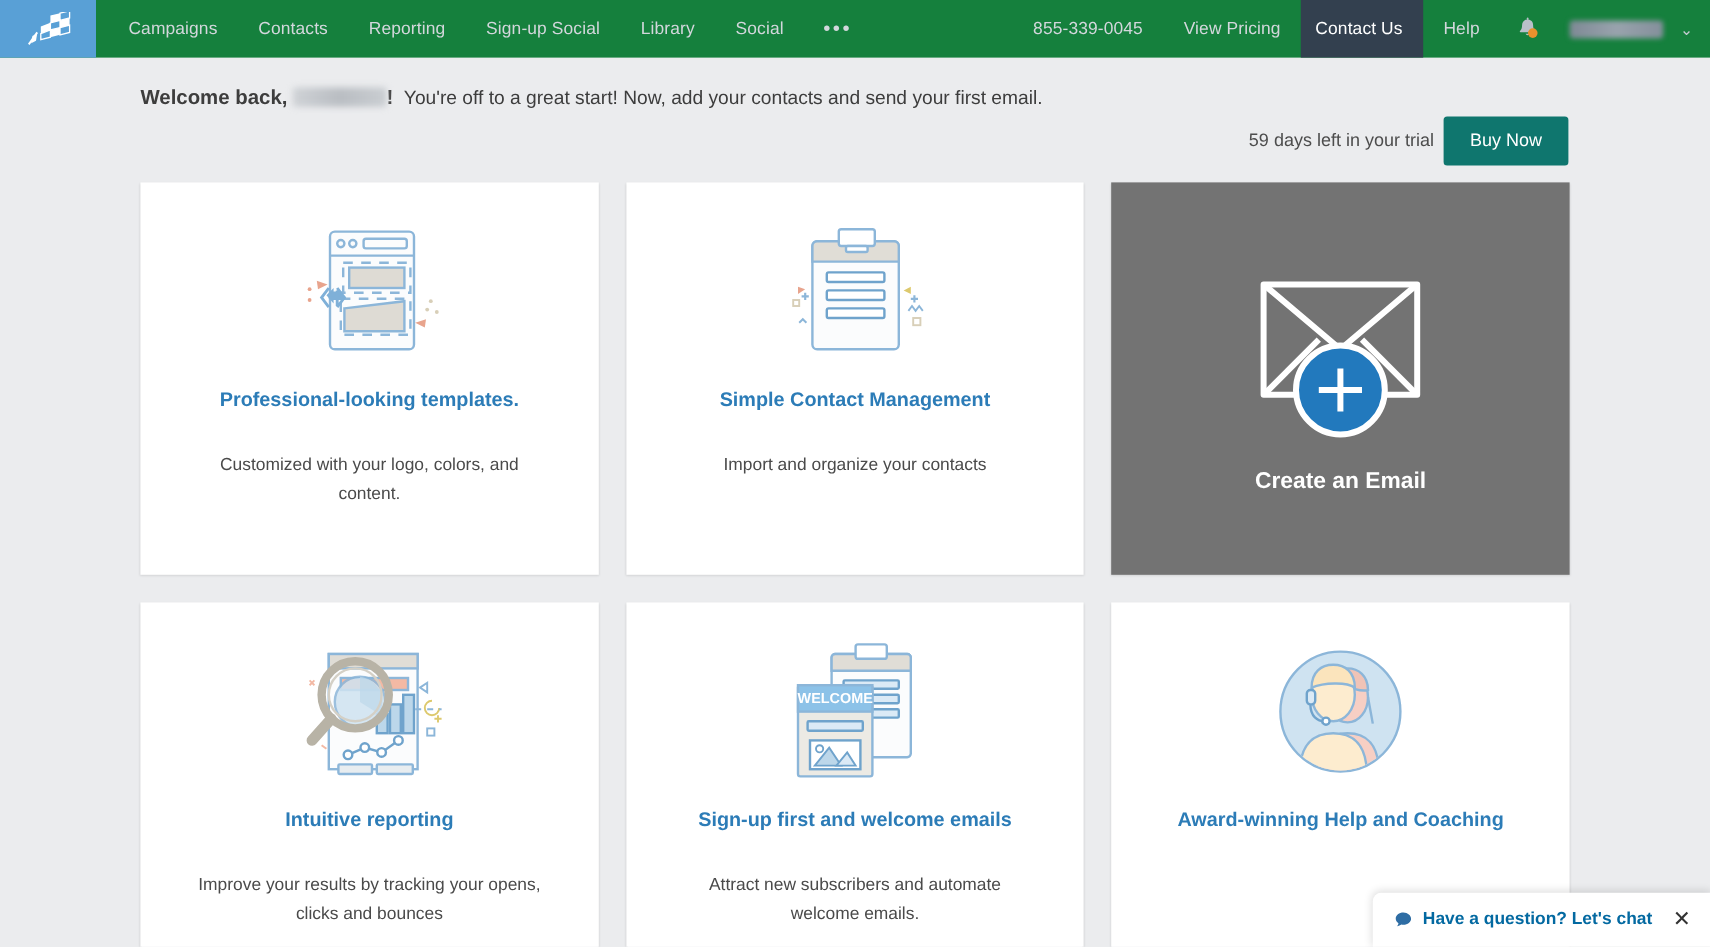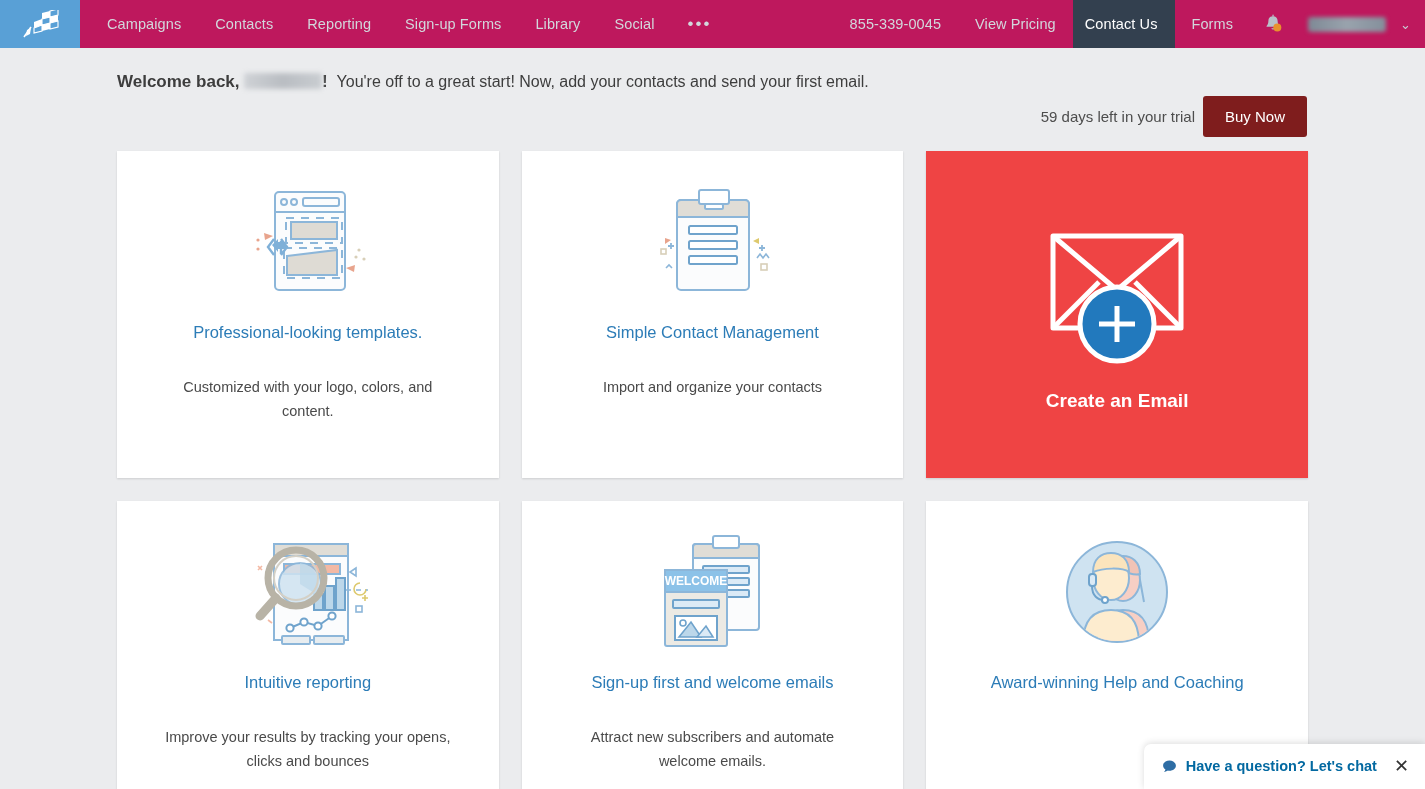--- a/index.html
+++ b/index.html
@@ -6,21 +6,21 @@
   html, body {
     width: 1425px; height: 789px;
     background: #ebecee;
     font-family: "Liberation Sans", sans-serif;
     overflow: hidden;
   }
 
   
   .navbar {
     height: 48px;
-    background: #be185d;
+    background: #15803d;
     display: flex;
     align-items: stretch;
     position: relative;
   }
   .logo-tile {
     width: 80px;
     background: #59a0d6;
     display: flex;
     align-items: center;
     justify-content: center;
@@ -73,21 +73,21 @@
     vertical-align: -2px; border-radius: 2px;
     background: linear-gradient(90deg,#cfd2d6,#b9bdc2,#c9cdd1);
     filter: blur(2.6px);
   }
   .banner-right {
     margin-left: auto; display: flex; align-items: center; gap: 8px;
     padding-top: 2px; white-space: nowrap;
   }
   .trial-text { font-size: 15px; color: #4d4d4d; }
   .buy-now {
-    background: #7f1d1d; color: #fff; border: none; border-radius: 3px;
+    background: #0f766e; color: #fff; border: none; border-radius: 3px;
     font-size: 15px; font-family: inherit;
     padding: 12px 22px; cursor: pointer;
   }
 
   
   .grid {
     margin: 14px 117px 0 117px;
     display: grid;
     grid-template-columns: repeat(3, 1fr);
     column-gap: 23px;
@@ -95,29 +95,29 @@
   }
   .card {
     background: #ffffff;
     box-shadow: 0 1px 2px rgba(0,0,0,.13);
     height: 327px;
     display: flex; flex-direction: column; align-items: center;
     padding-top: 16px;
   }
   .card-art { height: 150px; display: flex; align-items: center; justify-content: center; }
   .card-title {
-    color: #2c7cb7; font-weight: normal; font-size: 16.5px;
+    color: #2c7cb7; font-weight: bold; font-size: 16.5px;
     margin-top: 6px; text-align: center;
   }
   .card-desc {
     color: #4a4a4a; font-size: 14.5px; line-height: 24px;
     text-align: center; margin-top: 33px; max-width: 300px;
   }
   .card.primary {
-    background: #ef4444;
+    background: #737373;
     justify-content: center; padding-top: 0;
   }
   .card.primary .card-title {
     color: #ffffff; font-size: 19px; margin-top: 22px; font-weight: bold;
   }
 
   
   .chat {
     position: absolute; right: 0; bottom: 0;
     background: #ffffff;
@@ -158,21 +158,21 @@
     <div class="nav-item">
       <span>Campaigns</span>
     </div>
     <div class="nav-item">
       <span>Contacts</span>
     </div>
     <div class="nav-item">
       <span>Reporting</span>
     </div>
     <div class="nav-item">
-      <span>Sign-up Forms</span>
+      <span>Sign-up Social</span>
     </div>
     <div class="nav-item">
       <span>Library</span>
     </div>
     <div class="nav-item">
       <span>Social</span>
     </div>
     <div class="nav-dots">•••</div>
   </div>
 
@@ -180,21 +180,21 @@
     <div class="nav-item">
       <span>855-339-0045</span>
     </div>
     <div class="nav-item">
       <span>View Pricing</span>
     </div>
     <div class="nav-item active">
       <span>Contact Us</span>
     </div>
     <div class="nav-item">
-      <span>Forms</span>
+      <span>Help</span>
     </div>
 
     <div class="nav-bell">
       <svg width="22" height="22" viewBox="0 0 22 22">
         <path d="M11 3.2c-2.8 0-4.6 1.9-4.6 4.6 0 3.4-1.1 4.3-1.8 5.1-.3.4 0 .9.5.9h11.8c.5 0 .8-.5.5-.9-.7-.8-1.8-1.7-1.8-5.1 0-2.7-1.8-4.6-4.6-4.6z" fill="#b9c0c9"></path>
         <path d="M9.3 15.2a1.8 1.8 0 003.4 0z" fill="#b9c0c9"></path>
         <rect x="10.4" y="1.6" width="1.3" height="2.1" rx=".6" fill="#b9c0c9"></rect>
         <circle cx="15.3" cy="14.6" r="4" fill="#e8912d"></circle>
       </svg>
     </div>

